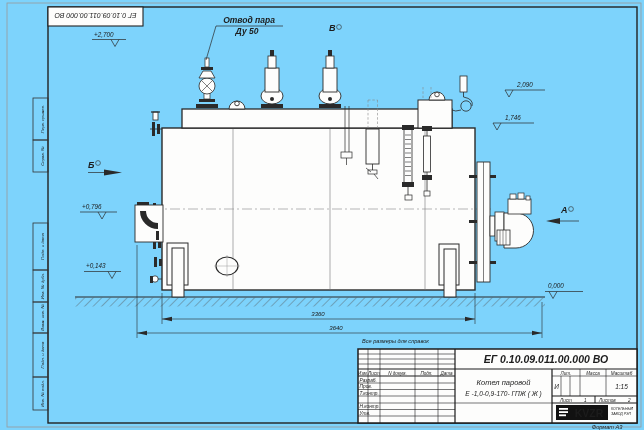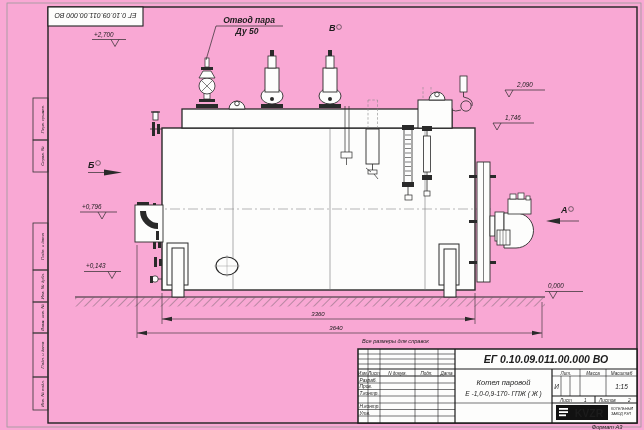--- a/index.html
+++ b/index.html
@@ -1,16 +1,16 @@
 <!DOCTYPE html>
 <html><head>
 <meta charset="utf-8">
 <style>
   html,body{margin:0;padding:0;background:#e8e8e8;}
-  .page{position:relative;width:644px;height:430px;background:#f9a8d4;overflow:hidden;
+  .page{position:relative;width:644px;height:430px;background:#7dd3fc;overflow:hidden;
         font-family:"Liberation Sans",sans-serif;}
   svg text{font-family:"Liberation Sans",sans-serif;font-style:italic;fill:#1c1c1c;}
   .logo-text{font-style:normal;font-weight:bold;}
 </style>
 </head>
 <body>
 
 <div class="page">
 <svg width="644" height="430" viewBox="0 0 644 430">
   <defs>

